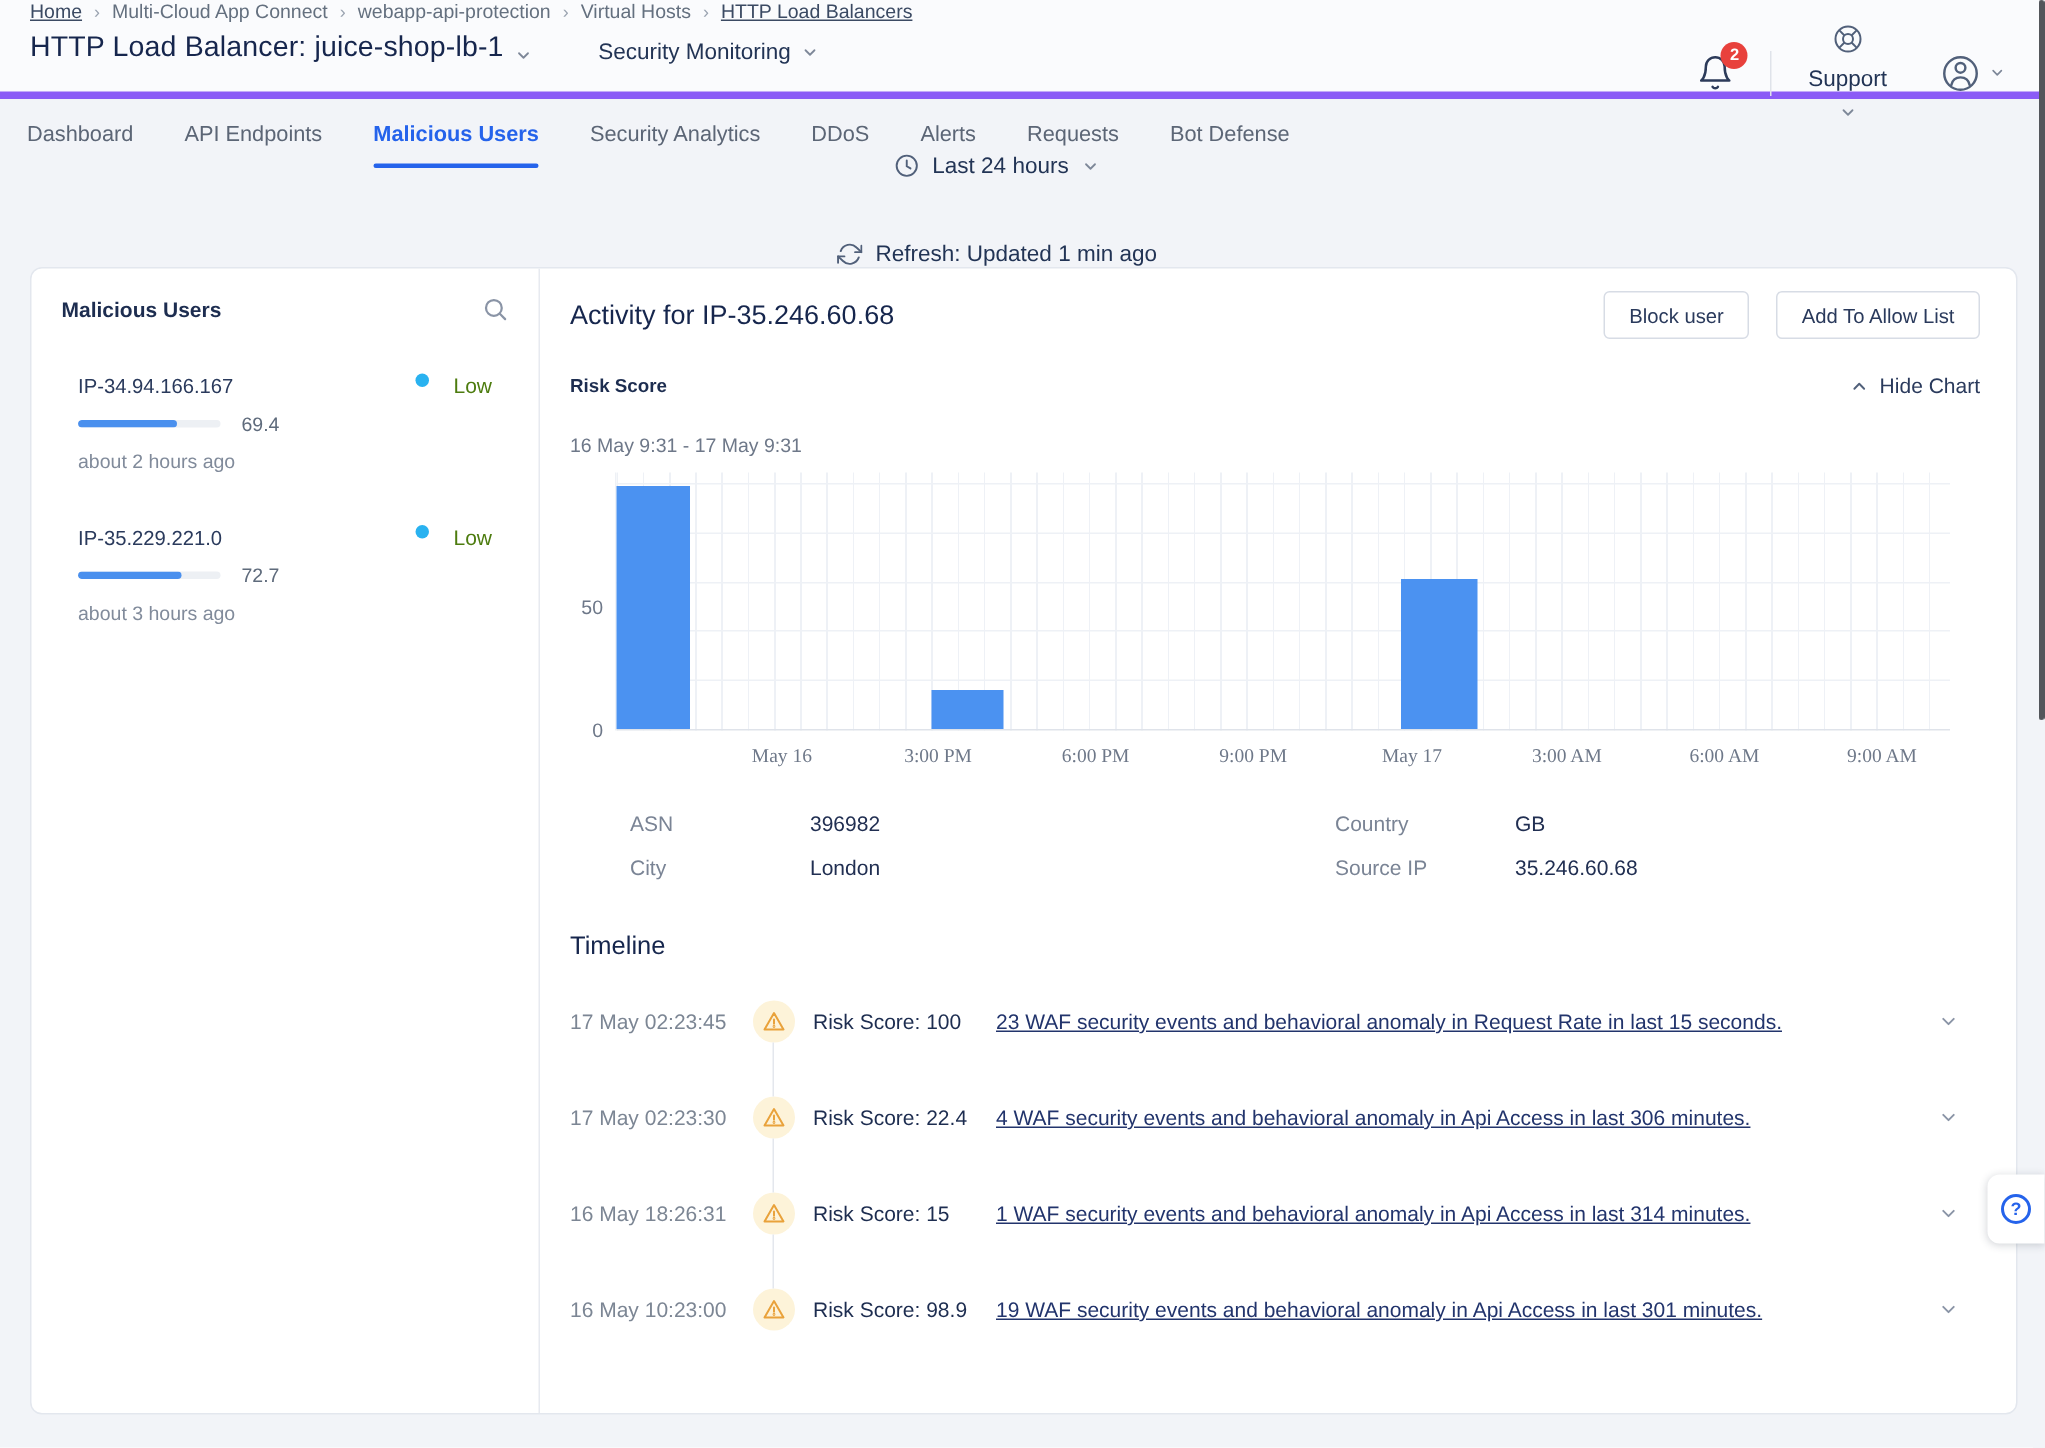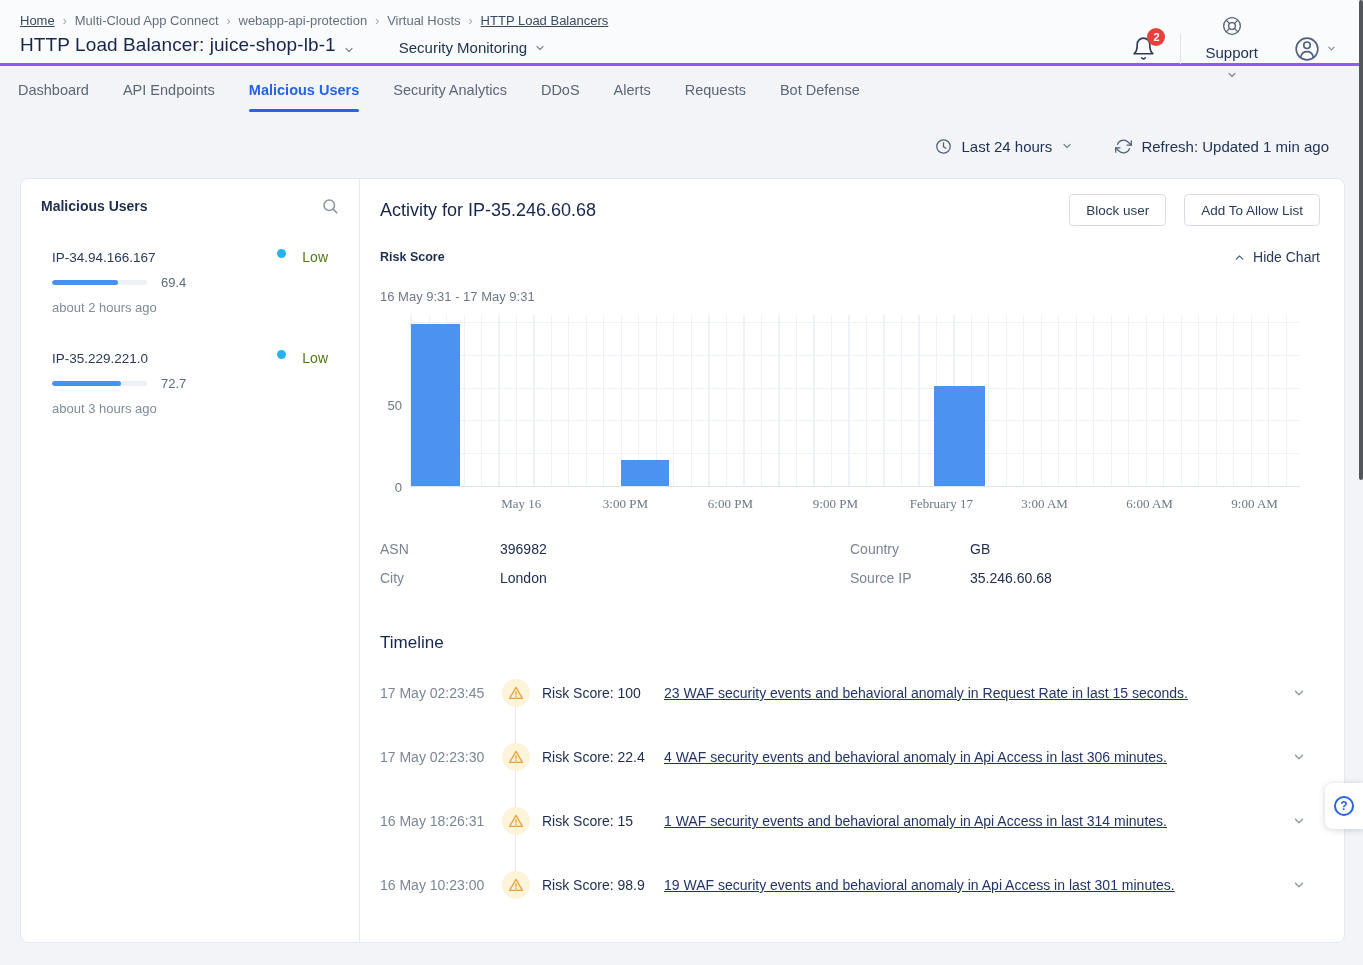--- a/index.html
+++ b/index.html
@@ -8,22 +8,22 @@
     font-family:"Liberation Sans", sans-serif;
     background:#f2f4f8;
     color:#16264d;
     position:relative;
   }
   svg { display:block; }
 
   
   .topbar {
     background:#fafbfd;
-    border-bottom:3px solid #8b5cf6;
-    padding:13px 20px 10px 20px;
+    border-bottom:5px solid #8b5cf6;
+    padding:0 20px 10px 20px;
     height:66px;
     position:relative;
   }
   .breadcrumb { display:flex; align-items:center; gap:8px; font-size:13px; color:#64707f; }
   .breadcrumb .crumb { cursor:pointer; }
   .breadcrumb .crumb.link { color:#3b4a63; text-decoration:underline; }
   .breadcrumb .sep { color:#9aa3b0; font-size:12px; }
   .title-row { display:flex; align-items:flex-end; margin-top:6px; }
   .page-title { font-size:19px; font-weight:500; color:#16264d; letter-spacing:.1px; }
   .dd-chev { margin-left:7px; margin-top:2px; }
@@ -39,21 +39,21 @@
   .support { display:flex; align-items:center; gap:8px; font-size:15px; color:#223455; cursor:pointer; margin-right:36px;flex-direction:column; }
   .account { display:flex; align-items:center; gap:6px; cursor:pointer; }
 
   
   .tabs { display:flex; gap:34px; padding:0 0 0 18px; height:48px; align-items:flex-start; }
   .tab { font-size:14.5px; color:#5c6676; cursor:pointer; height:100%; display:flex; align-items:center; position:relative; }
   .tab.active { color:#2563eb; font-weight:bold; }
   .tab.active::after { content:""; position:absolute; left:0; right:0; bottom:2px; height:3px; background:#2563eb; border-radius:2px; }
 
   
-  .toolbar { height:64px; display:flex; align-items:center; justify-content:flex-end; padding-right:34px; gap:42px; }
+  .toolbar { height:64px; display:flex; align-items:center; justify-content:flex-end; padding-right:34px; gap:42px;flex-direction:column; }
   .tool-group { display:flex; align-items:center; gap:9px; font-size:15px; color:#223455; cursor:pointer; }
 
   
   .card {
     margin-left:20px; width:1325px; height:765px;
     background:#fff; border:1px solid #e3e7ee; border-radius:8px;
     display:flex; overflow:hidden;
   }
 
   
@@ -97,24 +97,24 @@
   }
   .hgrid { position:absolute; left:0; right:0; height:1px; background:#eef1f6; }
   .baseline { position:absolute; left:0; right:0; bottom:0; height:1px; background:#dfe3ea; }
   .chart-bar { position:absolute; bottom:1px; }
   .x-labels { position:relative; height:26px; width:890px;font-family:Liberation Serif, serif; }
   .x-tick { position:absolute; top:9px; transform:translateX(-50%); font-size:13px; color:#6e7889; white-space:nowrap; }
 
   .details { margin-top:28px; display:flex; }
   .detail-col { width:470px; }
   .detail-row { display:flex; margin-bottom:13px; font-size:14px; }
-  .detail-label { width:120px; color:#7a8495; }
+  .detail-label { width:120px; color:#7a8495;margin-left:40px; }
   .detail-value { color:#212f52; }
 
-  .timeline-title { margin-top:34px; font-size:17px; font-weight:500; color:#16264d; }
+  .timeline-title { margin-top:22px; font-size:17px; font-weight:500; color:#16264d; }
   .timeline { margin-top:26px; }
   .tl-row { display:flex; align-items:center; height:28px; margin-bottom:36px; position:relative; }
   .tl-row .connector { position:absolute; left:135px; top:-36px; height:36px; width:1px; background:#e4e7ed; }
   .tl-time { width:108px; font-size:14px; color:#7c8694; flex-shrink:0; }
   .tl-icon { width:28px; height:28px; border-radius:50%; background:#fdf3d9; display:flex; align-items:center; justify-content:center; margin-left:14px; flex-shrink:0; }
   .tl-risk { font-size:14px; color:#1d2d50; margin-left:12px; width:118px; flex-shrink:0; }
   .tl-link { font-size:14px; color:#22346c; text-decoration:underline; cursor:pointer; margin-left:4px; }
   .tl-chev { margin-left:auto; margin-right:14px; cursor:pointer; }
 
   
@@ -306,21 +306,21 @@
             <div class="baseline"></div>
             <div class="chart-bar" title="16 May ~09:30 — 98.9" style="left: 0px; width: 49px; height: 162.008px; background: rgb(75, 146, 241);"></div>
             <div class="chart-bar" title="16 May ~15:30 — 16" style="left: 210.07px; width: 48px; height: 26.2095px; background: rgb(75, 146, 241);"></div>
             <div class="chart-bar" title="17 May ~00:30 — 61" style="left: 522.74px; width: 51px; height: 99.9238px; background: rgb(75, 146, 241);"></div>
           </div>
         <div class="x-labels" id="x-labels">
             <span class="x-tick" style="left: 111.25px;">May 16</span>
             <span class="x-tick" style="left: 215.38px;">3:00 PM</span>
             <span class="x-tick" style="left: 320.4px;">6:00 PM</span>
             <span class="x-tick" style="left: 425.42px;">9:00 PM</span>
-            <span class="x-tick" style="left: 531.33px;">February 17</span>
+            <span class="x-tick" style="left: 531.33px;">May 17</span>
             <span class="x-tick" style="left: 634.57px;">3:00 AM</span>
             <span class="x-tick" style="left: 739.59px;">6:00 AM</span>
             <span class="x-tick" style="left: 844.61px;">9:00 AM</span>
           </div>
       </div>
     </div>
 
     <div class="details">
       <div class="detail-col" id="detail-col1">
           <div class="detail-row">

